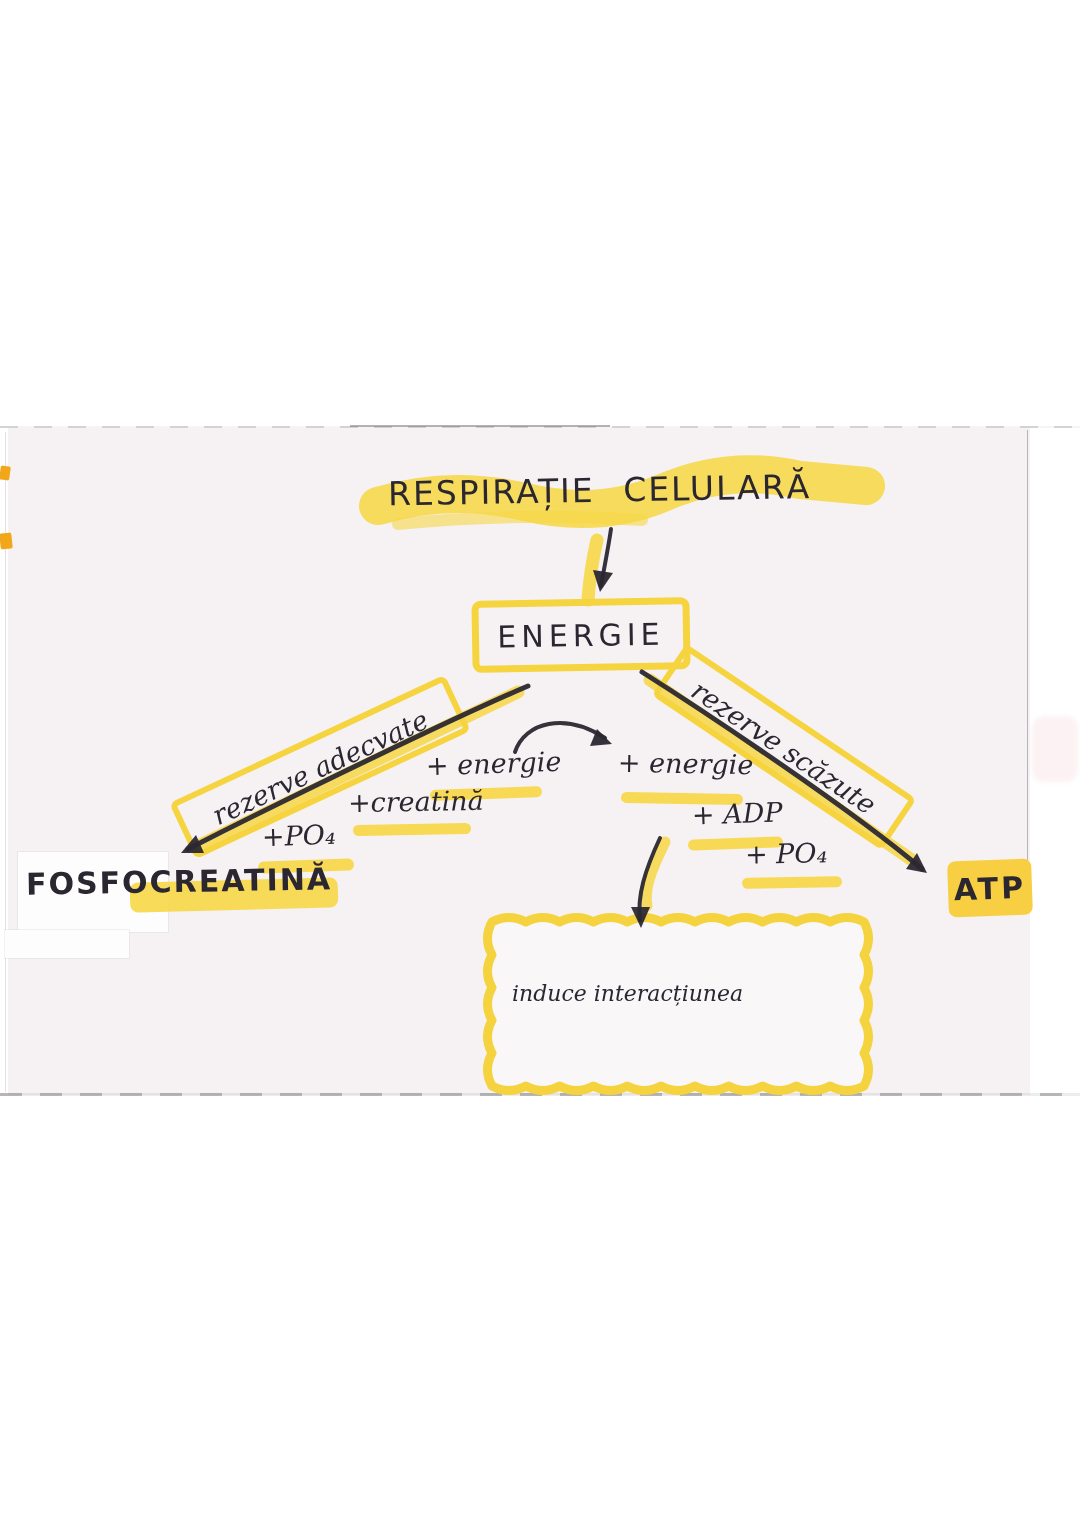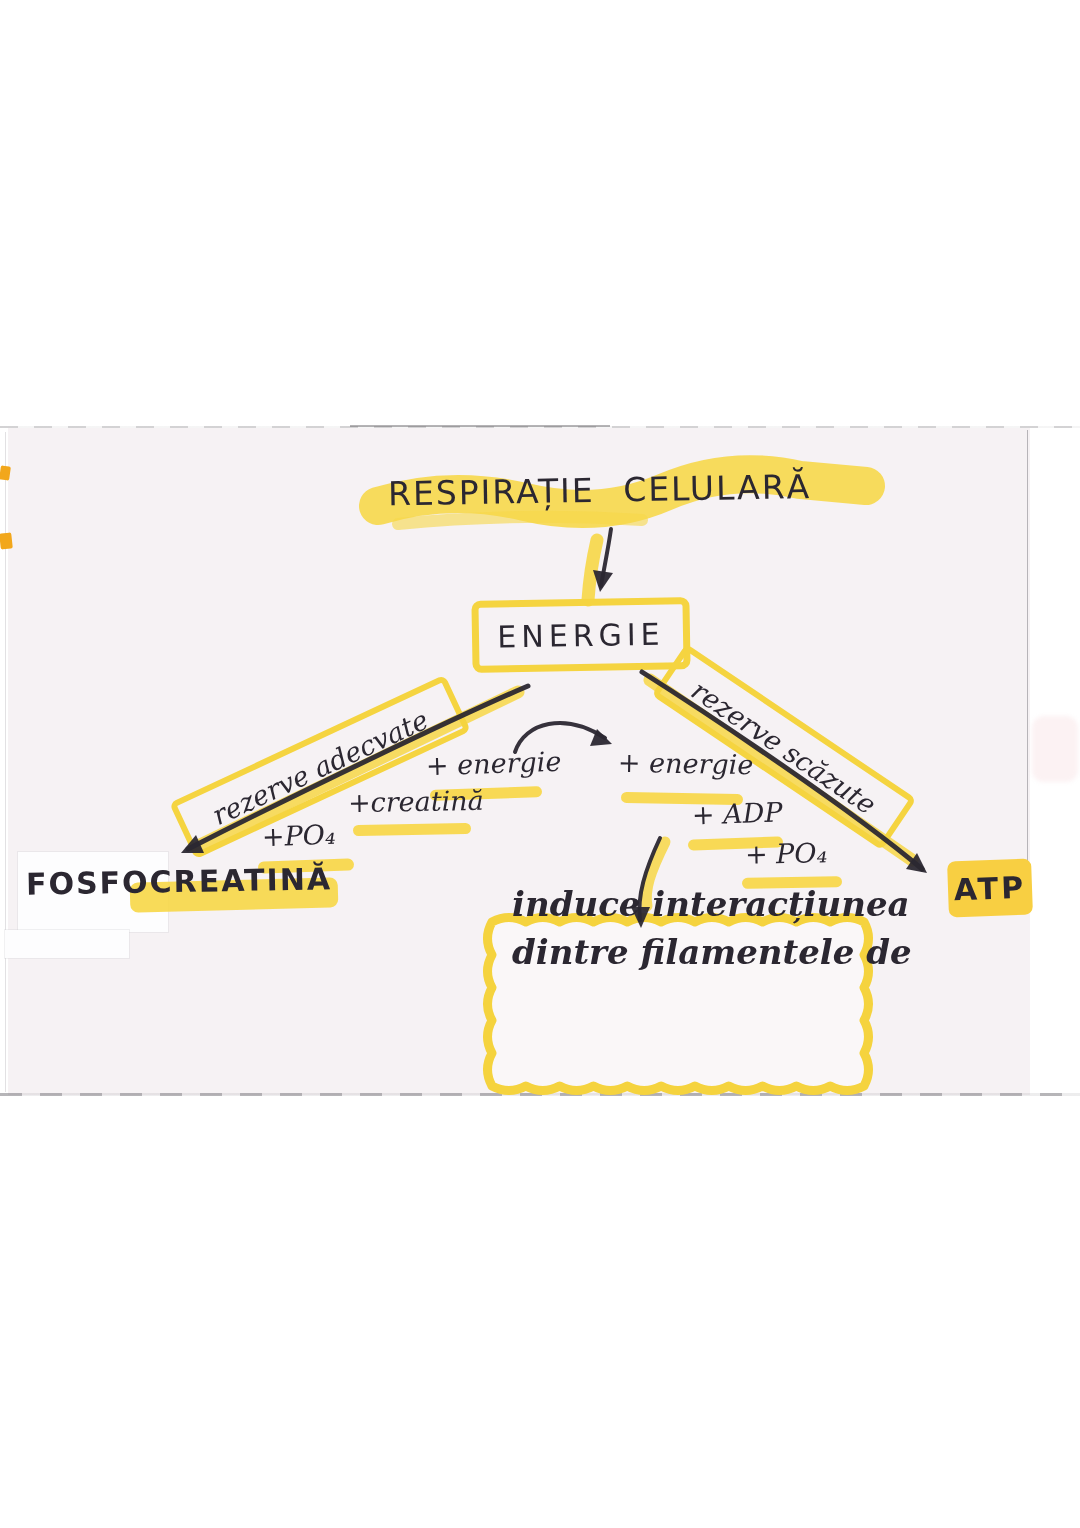--- a/index.html
+++ b/index.html
@@ -41,21 +41,21 @@
   .hl-bar{position:absolute;background:#f7d747;border-radius:6px;opacity:.92;z-index:2;}
 
   .product-left{position:absolute;left:26px;top:864px;font-size:30px;letter-spacing:2px;
          white-space:nowrap;transform:rotate(-1deg);z-index:6;}
   .product-left-hl{position:absolute;left:130px;top:880px;width:208px;height:30px;background:#f7d747;
          border-radius:8px;transform:rotate(-1.5deg);opacity:.9;z-index:2;}
   .atp-box{position:absolute;left:948px;top:860px;width:84px;height:56px;background:#f8cf42;border-radius:8px;
          transform:rotate(-2deg);display:flex;align-items:center;justify-content:center;z-index:4;}
   .atp-label{font-size:30px;font-weight:600;letter-spacing:3px;}
 
-  .bubble-text{position:absolute;left:512px;top:880px;width:330px;font-size:34px;line-height:48px;z-index:6;font-weight:bold;}
+  .bubble-text{position:absolute;left:512px;top:970px;width:330px;font-size:22px;line-height:48px;z-index:6;}
   .bubble-text div{white-space:nowrap;}
 
   svg.layer{position:absolute;left:0;top:0;z-index:3;pointer-events:none;}
   svg.layer-ink{z-index:5;}
 </style>
 </head>
 <body>
 
 <div id="stage">
 
@@ -139,16 +139,15 @@
 
   <div class="product-left-hl"></div>
   <div class="product-left hand-caps ink" style="font-weight:600;">FOSFOCREATINĂ</div>
 
   <div class="atp-box">
     <span class="atp-label hand-caps ink">ATP</span>
   </div>
 
   <div class="bubble-text hand-script ink">
     <div>induce interacțiunea</div>
-    <div>dintre filamentele de</div>
   </div>
 
 </div>
 
 </body></html>

